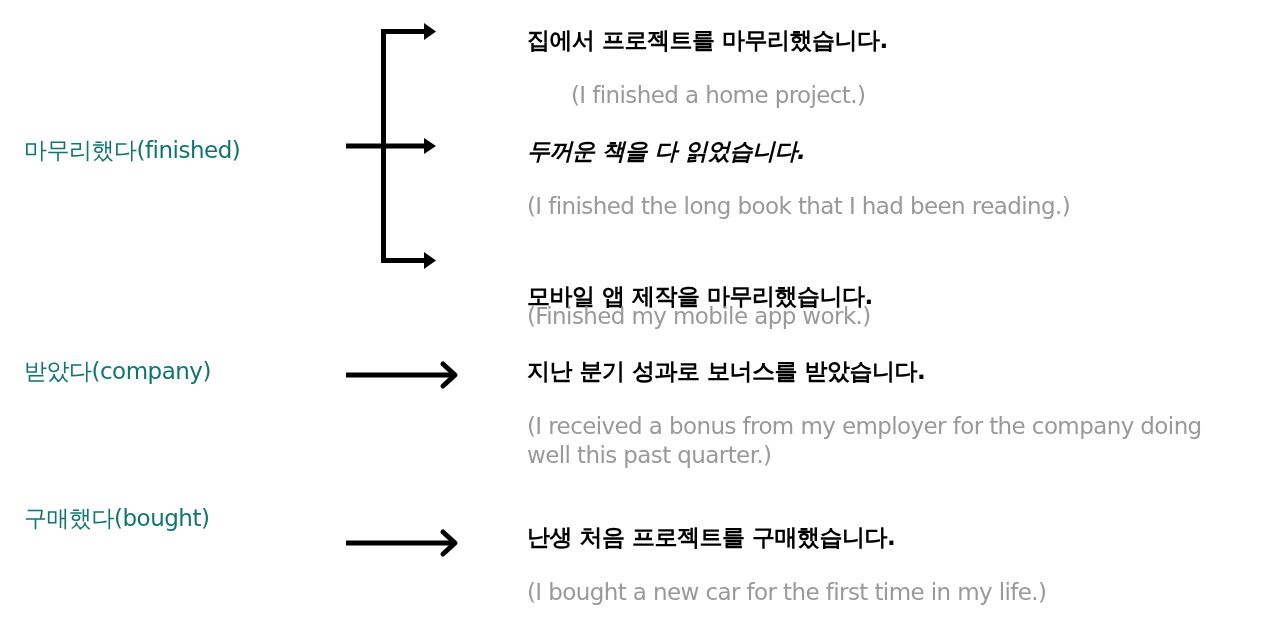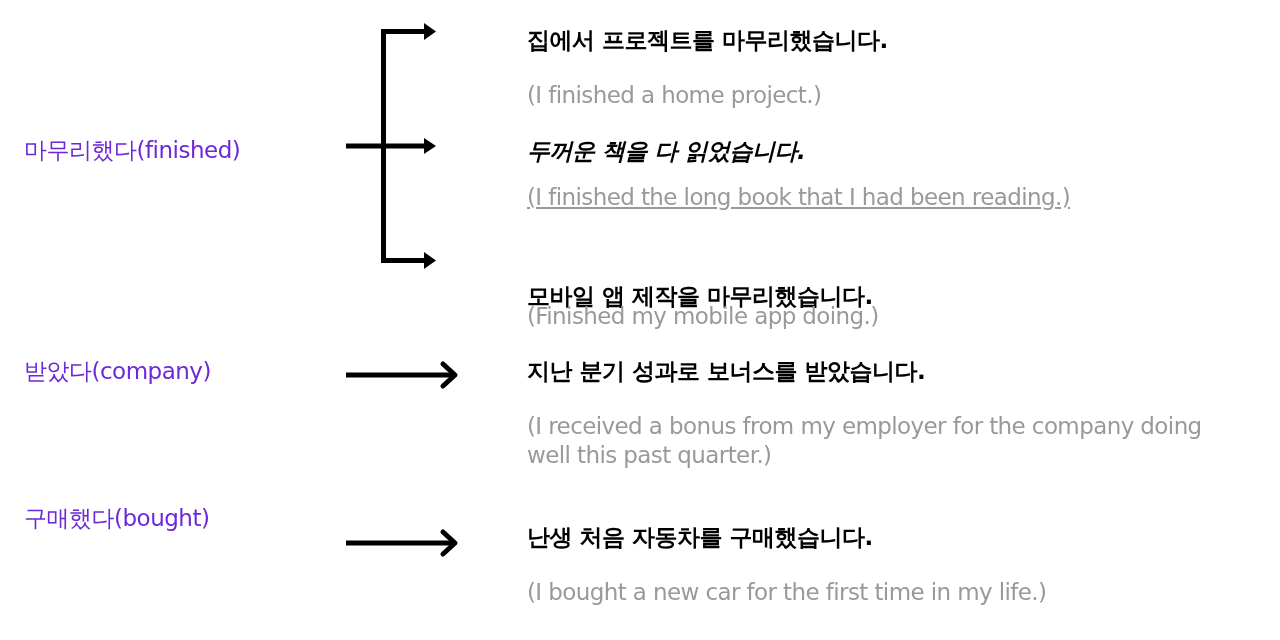--- a/index.html
+++ b/index.html
@@ -1,18 +1,18 @@
 <!DOCTYPE html>
 <html><head>
   <meta charset="utf-8">
   <style>
     html, body { margin: 0; padding: 0; background: #ffffff; }
     body { width: 1280px; height: 640px; position: relative; overflow: hidden;
            font-family: "DejaVu Sans", "Liberation Sans", sans-serif; }
-    .verb { position: absolute; left: 24px; font-size: 23px; color: #6d28d9; line-height: 30px; white-space: nowrap; letter-spacing: -0.5px; }
+    .verb { position: absolute; left: 24px; font-size: 23px; color: #0f766e; line-height: 30px; white-space: nowrap; letter-spacing: -0.5px; }
     .ko { position: absolute; left: 527px; font-size: 23px; font-weight: bold; color: #000; line-height: 30px; white-space: nowrap; letter-spacing: -0.5px; }
     .en { position: absolute; left: 527px; font-size: 23px; color: #999999; line-height: 30px; white-space: nowrap; letter-spacing: -0.6px; }
     svg.arrows { position: absolute; left: 0; top: 0; }
   </style>
 </head>
 <body>
 
 <svg class="arrows" width="1280" height="640">
 
   <g>
@@ -31,26 +31,26 @@
   </g>
 
   <g>
     <line x1="346" y1="543" x2="454" y2="543" stroke="#000" stroke-width="5"></line>
     <polyline points="443,532 455,543 443,554" fill="none" stroke="#000" stroke-width="5" stroke-linecap="round" stroke-linejoin="round"></polyline>
   </g>
 </svg>
 
 <div class="verb" style="top:135px;">마무리했다(finished)</div>
 <div class="ko" style="top:25px;">집에서 프로젝트를 마무리했습니다.</div>
-<div class="en" style="top:80px;">(I finished a home project.)</div>
+<div class="en" style="top:80px;margin-left:44px;">(I finished a home project.)</div>
 <div class="ko" style="top:136px;font-style:italic;">두꺼운 책을 다 읽었습니다.</div>
-<div class="en" style="top:182px;text-decoration:underline;">(I finished the long book that I had been reading.)</div>
+<div class="en" style="top:191px;">(I finished the long book that I had been reading.)</div>
 <div class="ko" style="top:246px;margin-top:35px;">모바일 앱 제작을 마무리했습니다.</div>
-<div class="en" style="top:301px;">(Finished my mobile app doing.)</div>
+<div class="en" style="top:301px;">(Finished my mobile app work.)</div>
 
 <div class="verb" style="top:356px;">받았다(company)</div>
 <div class="ko" style="top:356px;">지난 분기 성과로 보너스를 받았습니다.</div>
 <div class="en" style="top:411px;">(I received a bonus from my employer for the company doing</div>
 <div class="en" style="top:440px;">well this past quarter.)</div>
 
 <div class="verb" style="top:503px;">구매했다(bought)</div>
-<div class="ko" style="top:522px;">난생 처음 자동차를 구매했습니다.</div>
+<div class="ko" style="top:522px;">난생 처음 프로젝트를 구매했습니다.</div>
 <div class="en" style="top:577px;">(I bought a new car for the first time in my life.)</div>
 
 </body></html>

